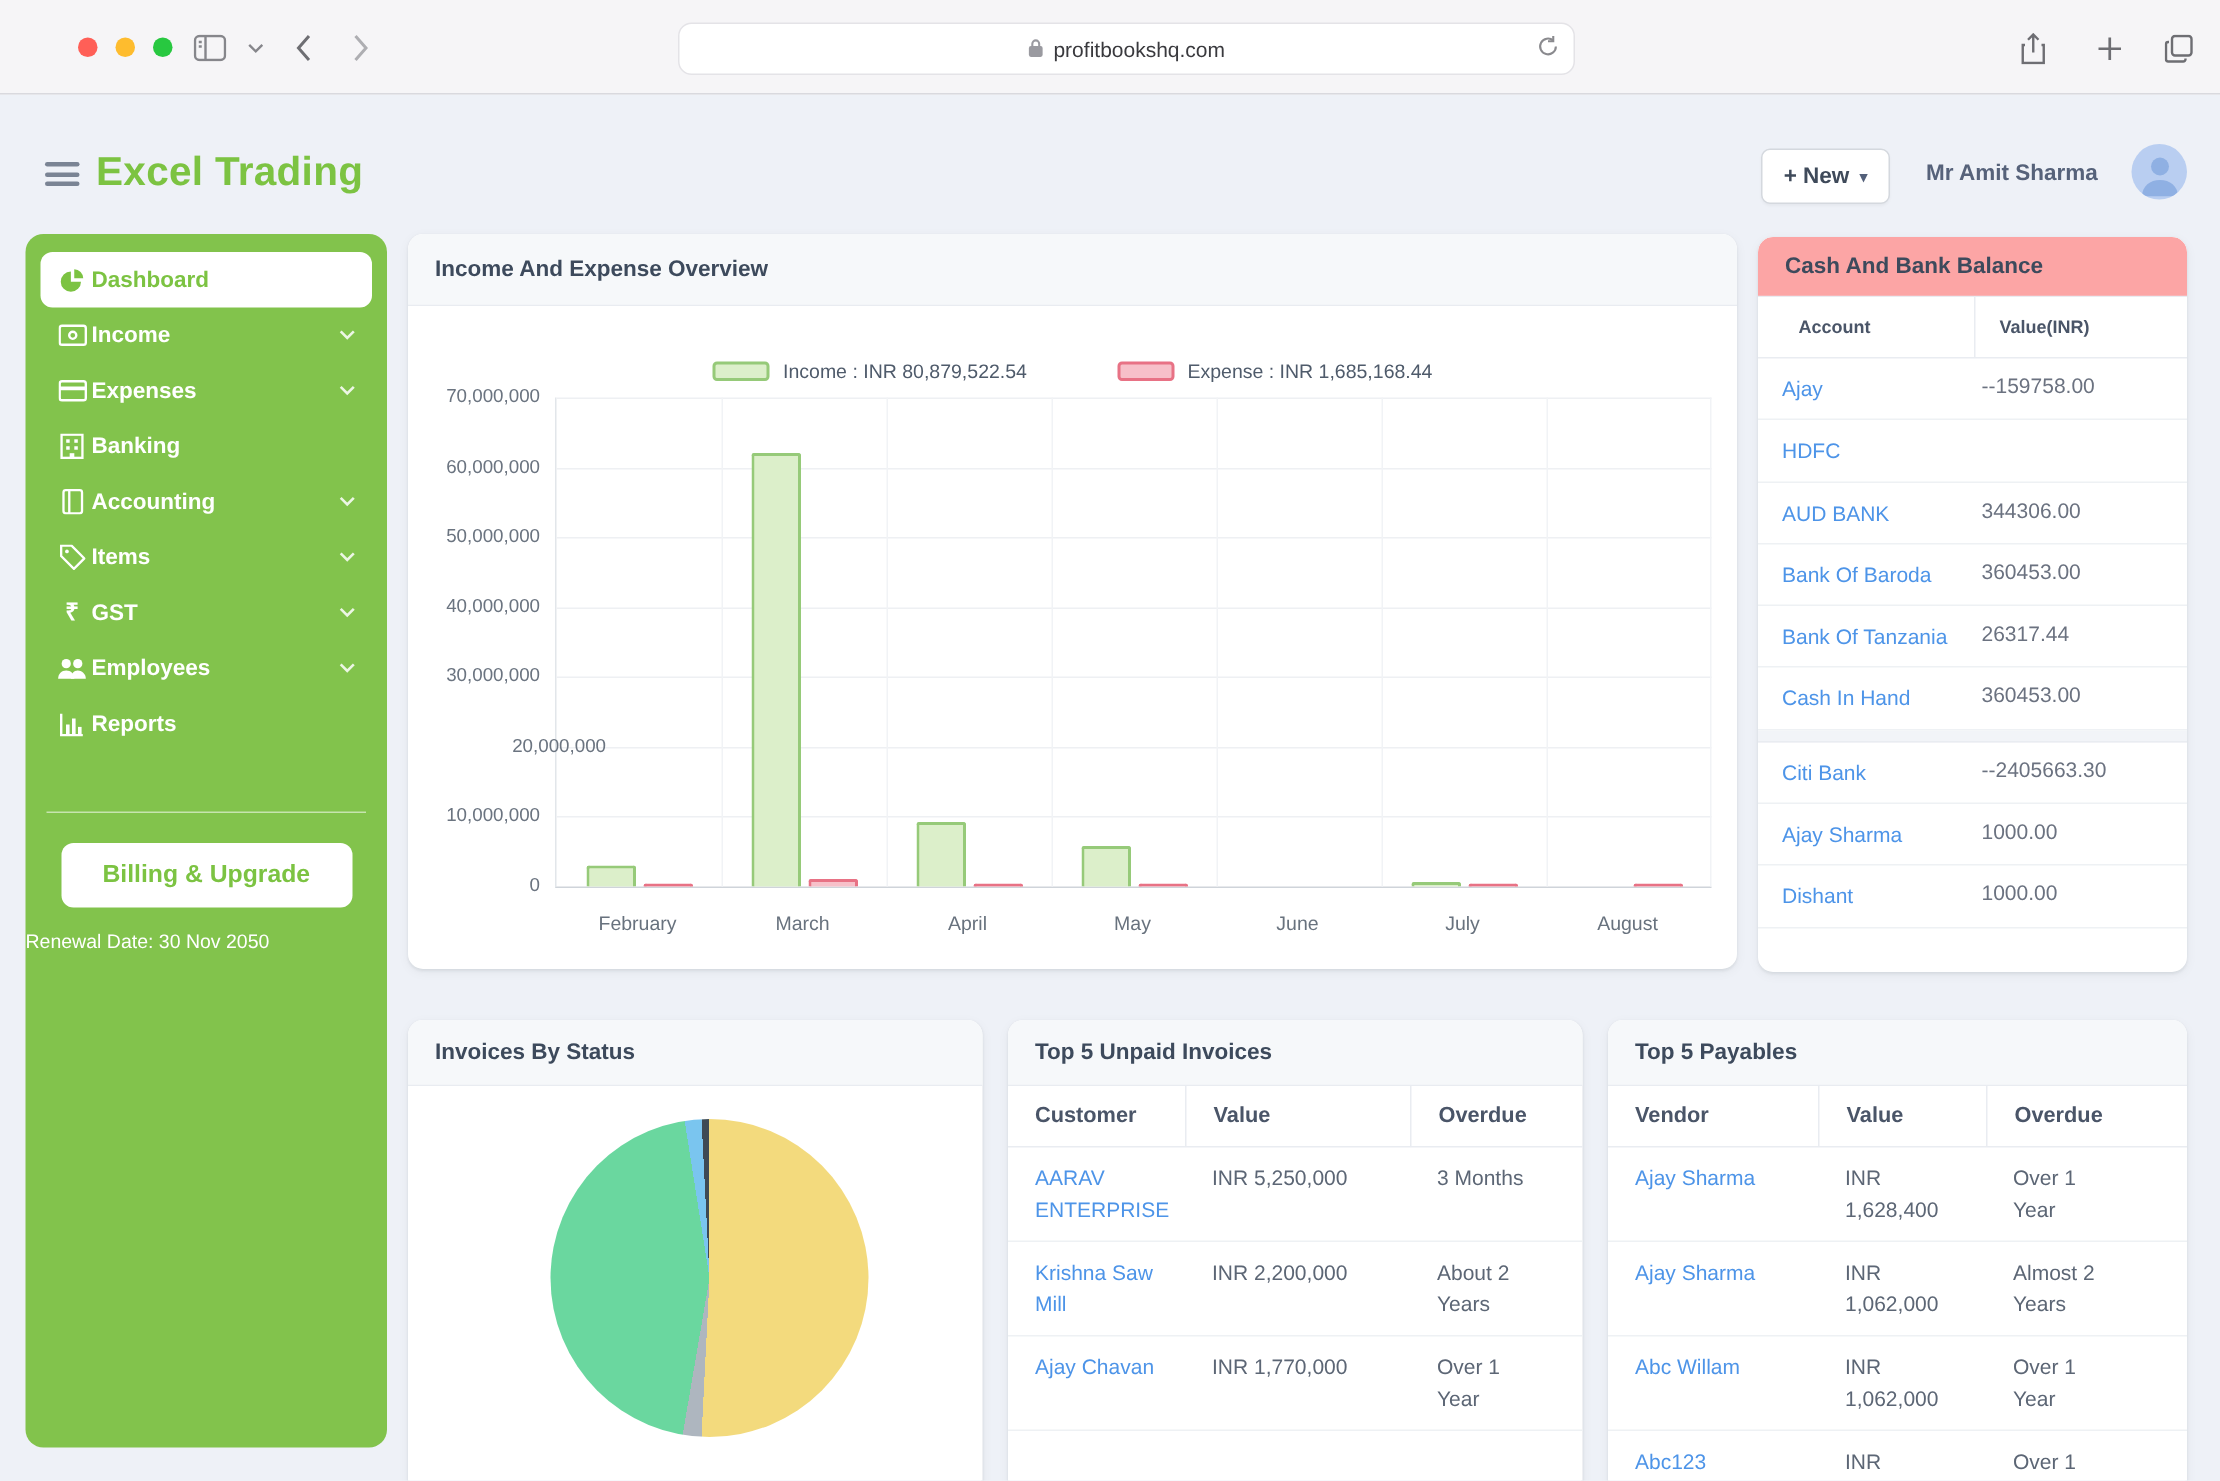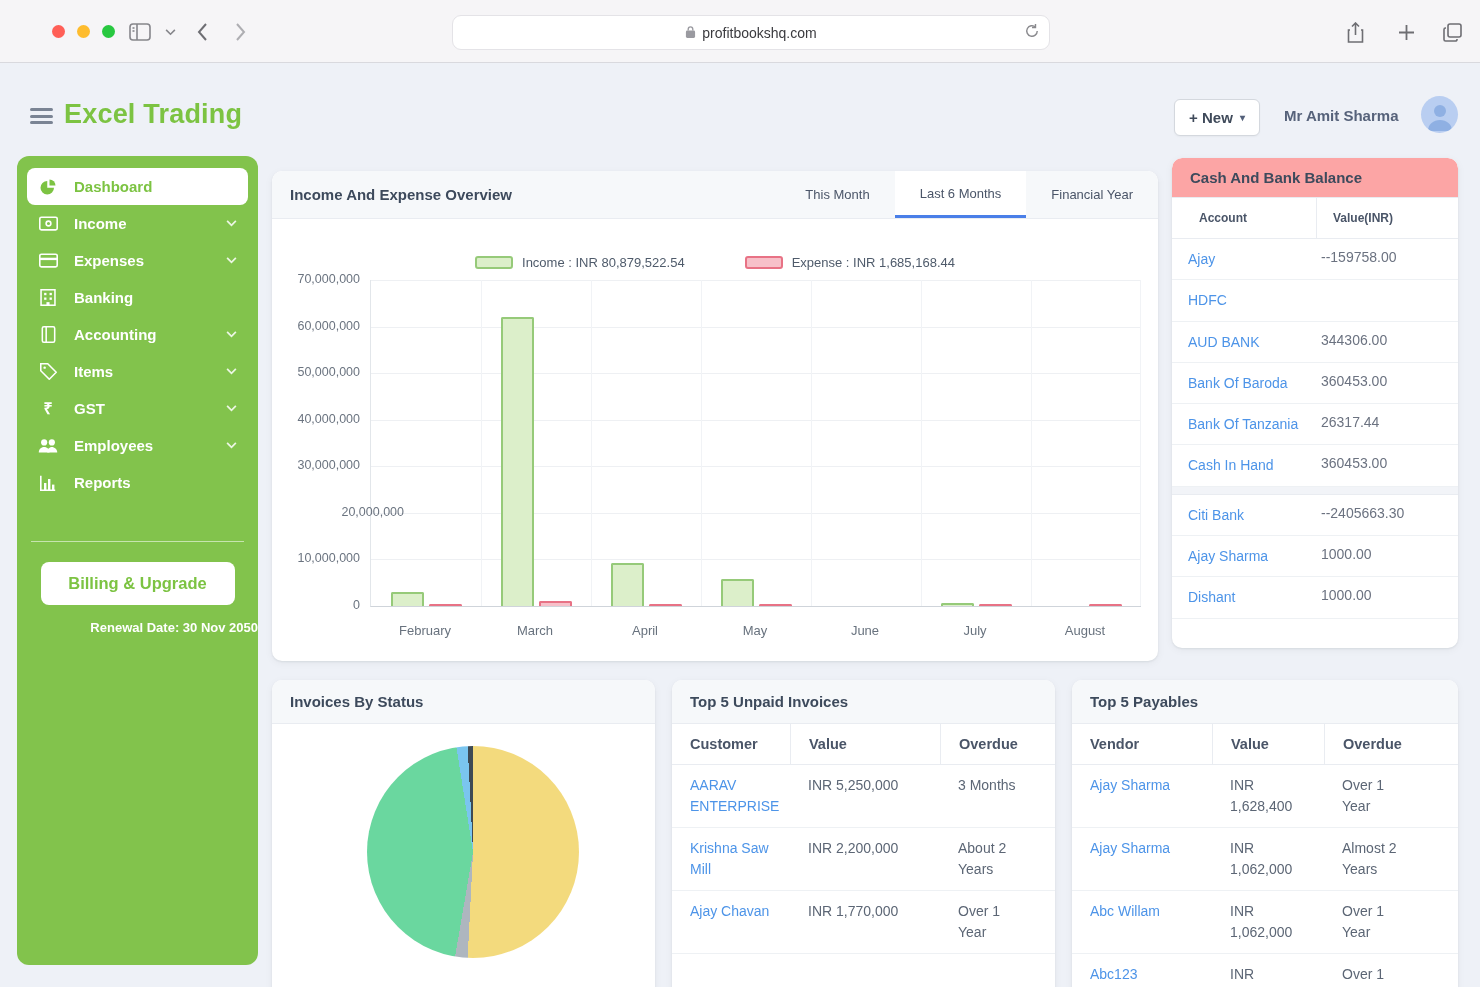--- a/index.html
+++ b/index.html
@@ -18,32 +18,32 @@
   .hamburger{position:absolute;left:30px;top:108px;width:23px;height:16px;display:flex;flex-direction:column;justify-content:space-between;cursor:pointer;}
   .hamburger span{height:3px;background:#7a8494;border-radius:2px;}
   .brand{position:absolute;left:64px;top:99px;font-size:27px;font-weight:800;color:#7cc342;letter-spacing:.2px;}
   .new-btn{position:absolute;left:1174px;top:99px;width:84px;height:35px;background:#fff;border:1px solid #d4d8de;border-radius:6px;display:flex;align-items:center;justify-content:center;gap:7px;font-size:15px;font-weight:600;color:#3f4a5a;cursor:pointer;box-shadow:0 1px 2px rgba(0,0,0,.04);}
   .new-caret{font-size:10px;color:#53607a;}
   .user-name{position:absolute;left:1284px;top:107px;font-size:15px;font-weight:700;color:#56627a;}
   .avatar{position:absolute;left:1421px;top:96px;width:37px;height:37px;border-radius:50%;background:#b9cef1;overflow:hidden;cursor:pointer;}
   .avatar svg{display:block;margin:5px auto 0;}
   
   .sidebar{position:absolute;left:17px;top:156px;width:241px;height:809px;background:#82c34c;border-radius:12px;padding-top:12px;box-sizing:border-box;}
-  .nav-item{height:37px;margin:0 10px;padding:0 11px;display:flex;align-items:center;gap:16px;color:#fff;font-size:15px;font-weight:600;border-radius:8px;cursor:pointer;}
+  .nav-item{height:37px;margin:0 10px;padding:0 11px;display:flex;align-items:center;gap:3px;color:#fff;font-size:15px;font-weight:600;border-radius:8px;cursor:pointer;}
   .nav-item.active{background:#fff;color:#7cc342;}
   .nav-icon{width:20px;display:flex;align-items:center;justify-content:center;font-weight:700;}
   .nav-chevron{margin-left:auto;opacity:.85;display:flex;}
   .sb-divider{height:1px;background:rgba(255,255,255,.55);margin:40px 14px 0;}
   .billing-btn{margin:20px auto 0;width:194px;height:43px;background:#fff;border-radius:8px;display:flex;align-items:center;justify-content:center;font-size:16.5px;font-weight:800;color:#7cc342;cursor:pointer;}
-  .renewal{margin-top:15px;text-align:right;color:#fff;font-size:13px;font-weight:700;}
+  .renewal{margin-top:15px;text-align:left;color:#fff;font-size:13px;font-weight:400;}
   
   .card{position:absolute;background:#fff;border-radius:10px;box-shadow:0 1px 2px rgba(27,36,44,.08),0 2px 8px rgba(27,36,44,.05);}
   .card-header{height:44px;background:#f6f8fa;border-bottom:1px solid #e9ecf1;display:flex;align-items:center;padding:0 18px;font-size:15px;font-weight:700;color:#3d4a5c;border-radius:10px 10px 0 0;box-sizing:border-box;}
   
-  .chart-card{left:272px;top:171px;width:886px;height:490px;overflow:hidden;}
+  .chart-card{left:272px;top:156px;width:886px;height:490px;overflow:hidden;}
   .chart-card .card-header{height:48px;padding-right:0;}
   .tabs{margin-left:auto;height:100%;display:flex;}
   .tab{padding:0 25px;display:flex;align-items:center;font-size:13px;font-weight:500;color:#4a5568;cursor:pointer;box-sizing:border-box;}
   .tab.active{background:#fff;border-bottom:3px solid #4a7fe8;}
   .legend{position:absolute;left:0;top:84px;width:100%;display:flex;justify-content:center;gap:60px;}
   .legend-item{display:flex;align-items:center;gap:9px;font-size:13px;color:#4f5b6b;}
   .swatch{width:38px;height:13px;border-radius:3px;border:2px solid;box-sizing:border-box;}
   .plot{position:absolute;left:98px;top:109px;width:770px;height:326px;border-left:1px solid #e2e6ea;border-bottom:1px solid #cfd4da;}
   .gridline-h{position:absolute;left:0;width:100%;height:1px;background:#eef0f3;}
   .gridline-v{position:absolute;top:0;height:100%;width:1px;background:#f1f3f6;}
@@ -285,25 +285,20 @@
       </div>
     </div>
   <div class="sb-divider"></div>
   <div class="billing-btn">Billing &amp; Upgrade</div>
   <div class="renewal">Renewal Date: 30 Nov 2050</div>
 </div>
 
 <div class="card chart-card">
   <div class="card-header" style="border-radius:10px 10px 0 0;">
     <span>Income And Expense Overview</span>
-    <div class="tabs">
-        <div class="tab">This Month</div>
-        <div class="tab active">Last 6 Months</div>
-        <div class="tab">Financial Year</div>
-      </div>
   </div>
   <div class="legend">
       <div class="legend-item">
         <span class="swatch" style="background: rgb(220, 239, 202); border-color: rgb(150, 202, 121);"></span>
         <span>Income : INR 80,879,522.54</span>
       </div>
       <div class="legend-item">
         <span class="swatch" style="background: rgb(247, 192, 201); border-color: rgb(232, 114, 133);"></span>
         <span>Expense : INR 1,685,168.44</span>
       </div>

